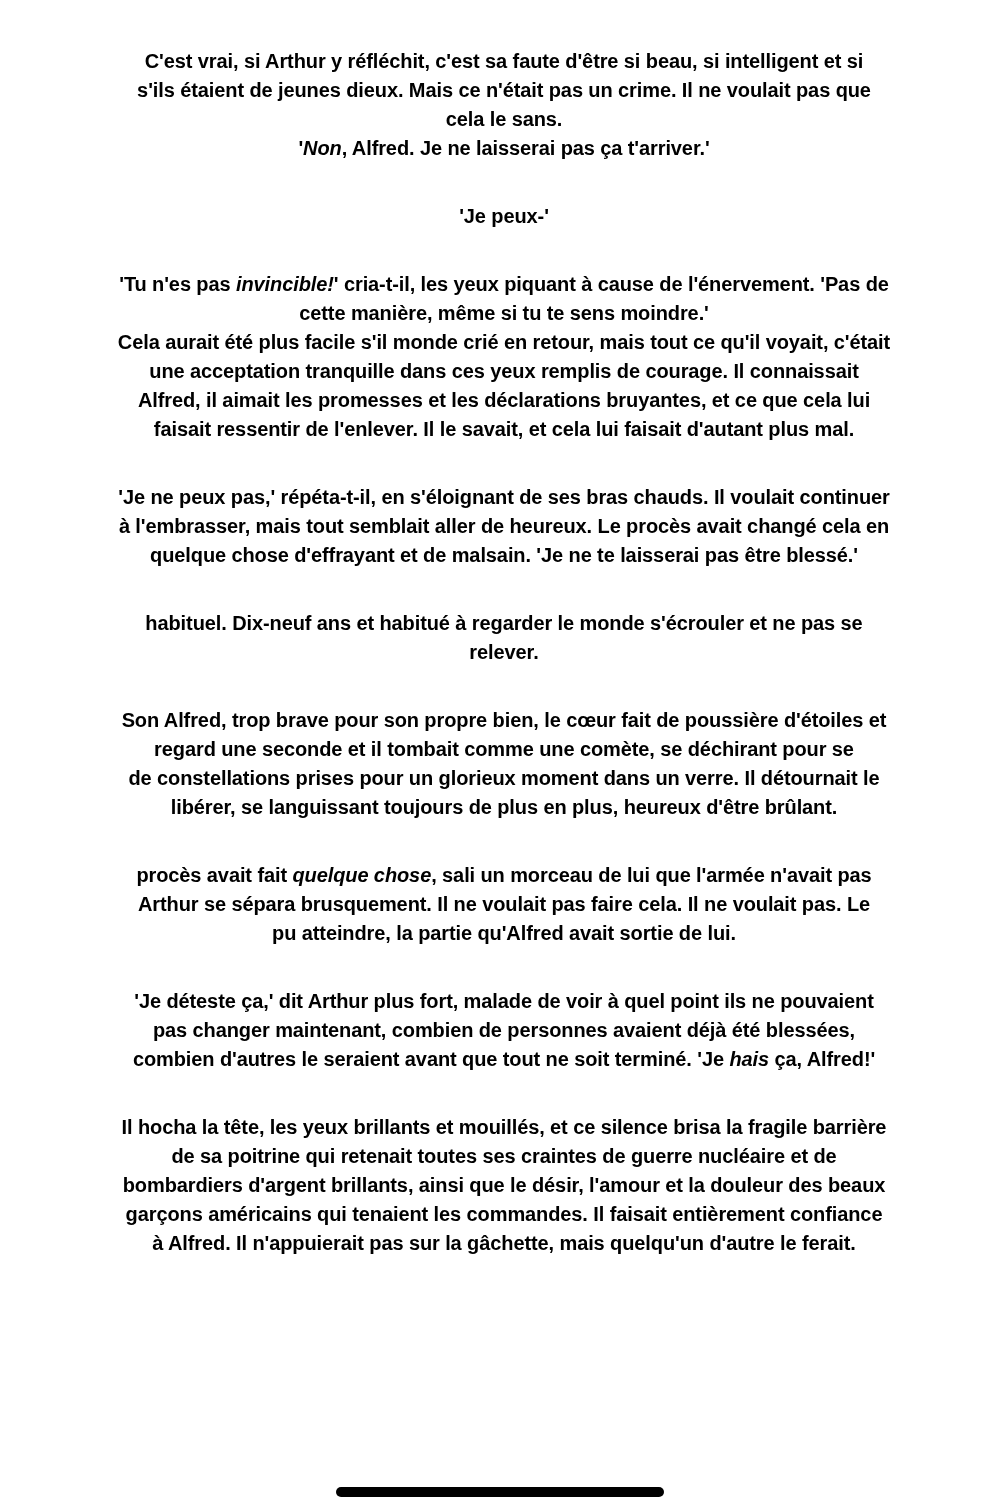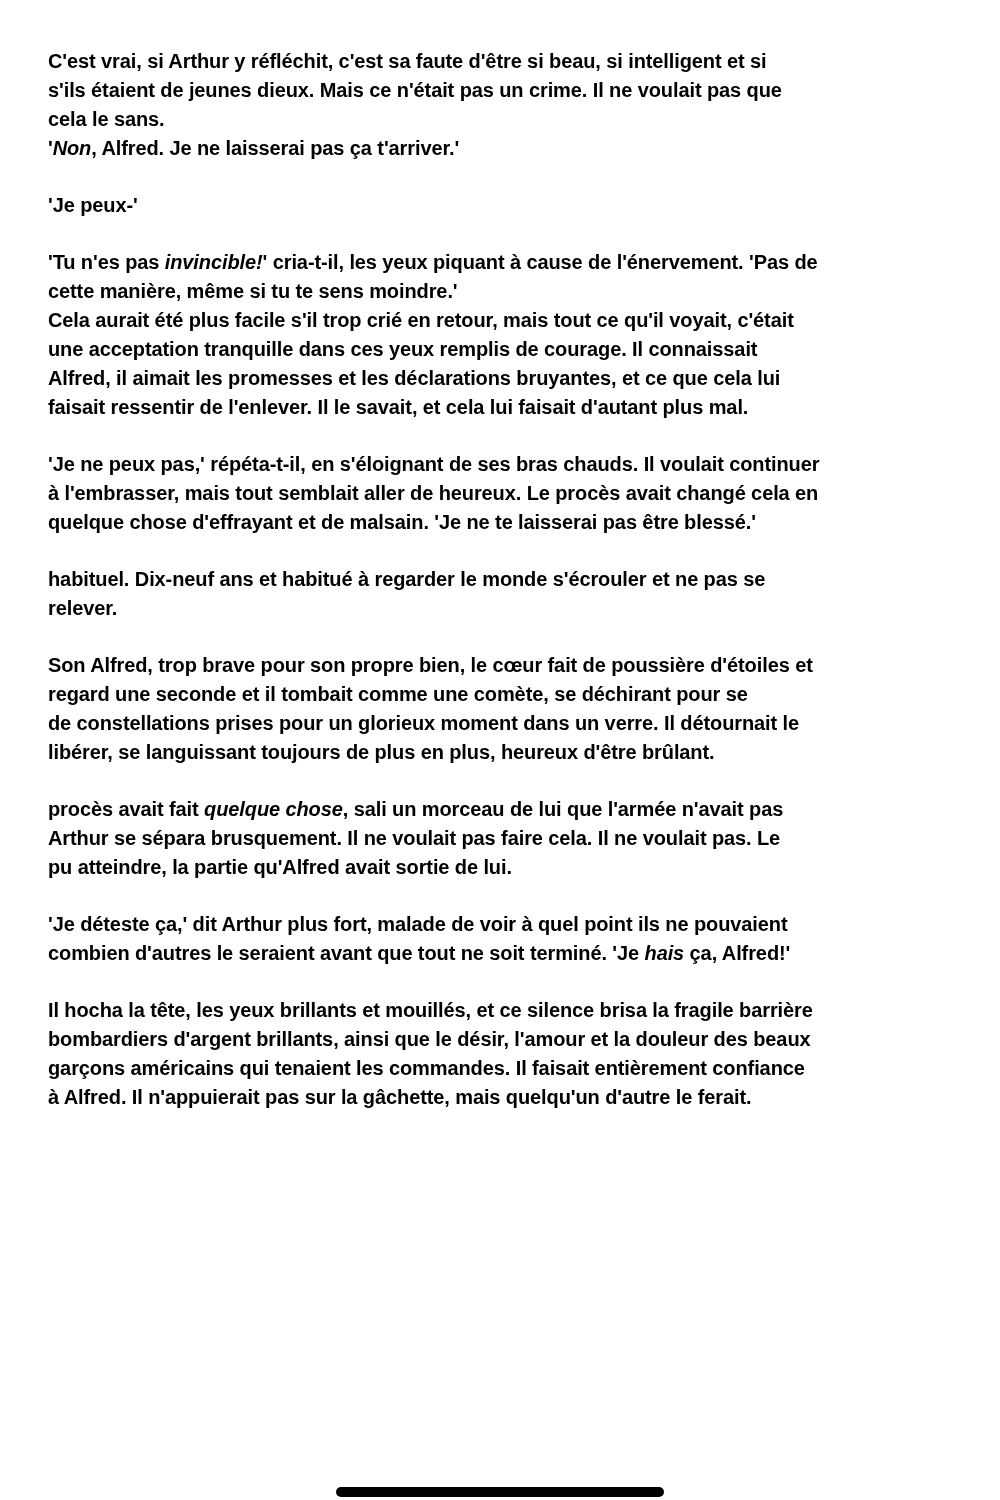--- a/index.html
+++ b/index.html
@@ -18,22 +18,22 @@
     width: 912px;
   }
   .para {
     margin: 0;
     font-size: 20px;
     font-weight: 700;
     line-height: 29px;
     color: #000000;
     letter-spacing: -0.1px;
   }
-  .para + .para { margin-top: 28px; }
-  .line { display: block; white-space: nowrap; }
+  .para + .para { margin-top: 39px; }
+  .line { display: block; white-space: nowrap; text-align: center; }
   .line i { font-style: italic; }
   .home-indicator {
     position: absolute;
     left: 50%;
     transform: translateX(-50%);
     bottom: 3px;
     width: 328px;
     height: 10px;
     border-radius: 6px;
     background: #000000;
@@ -49,21 +49,21 @@
         <span class="line">s'ils étaient de jeunes dieux. Mais ce n'était pas un crime. Il ne voulait pas que</span>
         <span class="line">cela le sans.</span>
         <span class="line">'<i>Non</i>, Alfred. Je ne laisserai pas ça t'arriver.'</span>
       </p>
     <p class="para">
         <span class="line">'Je peux-'</span>
       </p>
     <p class="para">
         <span class="line">'Tu n'es pas <i>invincible!</i>' cria-t-il, les yeux piquant à cause de l'énervement. 'Pas de</span>
         <span class="line">cette manière, même si tu te sens moindre.'</span>
-        <span class="line">Cela aurait été plus facile s'il trop crié en retour, mais tout ce qu'il voyait, c'était</span>
+        <span class="line">Cela aurait été plus facile s'il monde crié en retour, mais tout ce qu'il voyait, c'était</span>
         <span class="line">une acceptation tranquille dans ces yeux remplis de courage. Il connaissait</span>
         <span class="line">Alfred, il aimait les promesses et les déclarations bruyantes, et ce que cela lui</span>
         <span class="line">faisait ressentir de l'enlever. Il le savait, et cela lui faisait d'autant plus mal.</span>
       </p>
     <p class="para">
         <span class="line">'Je ne peux pas,' répéta-t-il, en s'éloignant de ses bras chauds. Il voulait continuer</span>
         <span class="line">à l'embrasser, mais tout semblait aller de heureux. Le procès avait changé cela en</span>
         <span class="line">quelque chose d'effrayant et de malsain. 'Je ne te laisserai pas être blessé.'</span>
       </p>
     <p class="para">
@@ -76,23 +76,25 @@
         <span class="line">de constellations prises pour un glorieux moment dans un verre. Il détournait le</span>
         <span class="line">libérer, se languissant toujours de plus en plus, heureux d'être brûlant.</span>
       </p>
     <p class="para">
         <span class="line">procès avait fait <i>quelque chose</i>, sali un morceau de lui que l'armée n'avait pas</span>
         <span class="line">Arthur se sépara brusquement. Il ne voulait pas faire cela. Il ne voulait pas. Le</span>
         <span class="line">pu atteindre, la partie qu'Alfred avait sortie de lui.</span>
       </p>
     <p class="para">
         <span class="line">'Je déteste ça,' dit Arthur plus fort, malade de voir à quel point ils ne pouvaient</span>
+        <span class="line">pas changer maintenant, combien de personnes avaient déjà été blessées,</span>
         <span class="line">combien d'autres le seraient avant que tout ne soit terminé. 'Je <i>hais</i> ça, Alfred!'</span>
       </p>
     <p class="para">
         <span class="line">Il hocha la tête, les yeux brillants et mouillés, et ce silence brisa la fragile barrière</span>
+        <span class="line">de sa poitrine qui retenait toutes ses craintes de guerre nucléaire et de</span>
         <span class="line">bombardiers d'argent brillants, ainsi que le désir, l'amour et la douleur des beaux</span>
         <span class="line">garçons américains qui tenaient les commandes. Il faisait entièrement confiance</span>
         <span class="line">à Alfred. Il n'appuierait pas sur la gâchette, mais quelqu'un d'autre le ferait.</span>
       </p>
   </div>
   <div class="home-indicator"></div>
 </main>
 
 </body></html>

